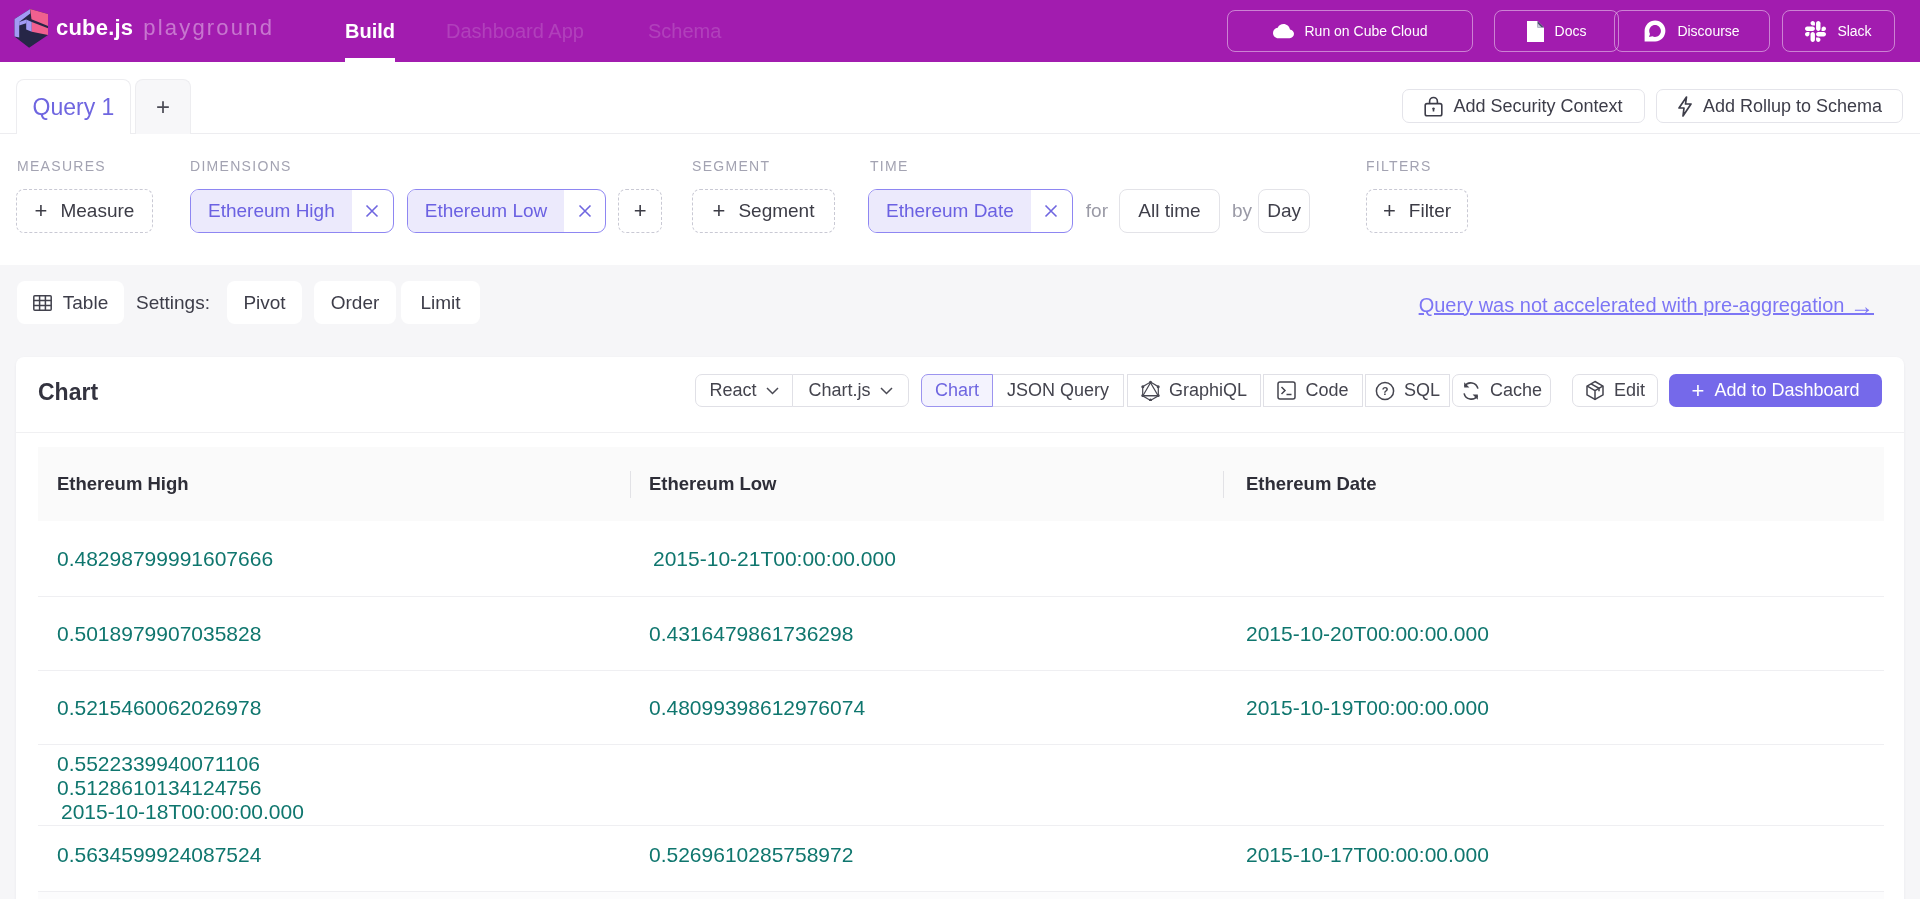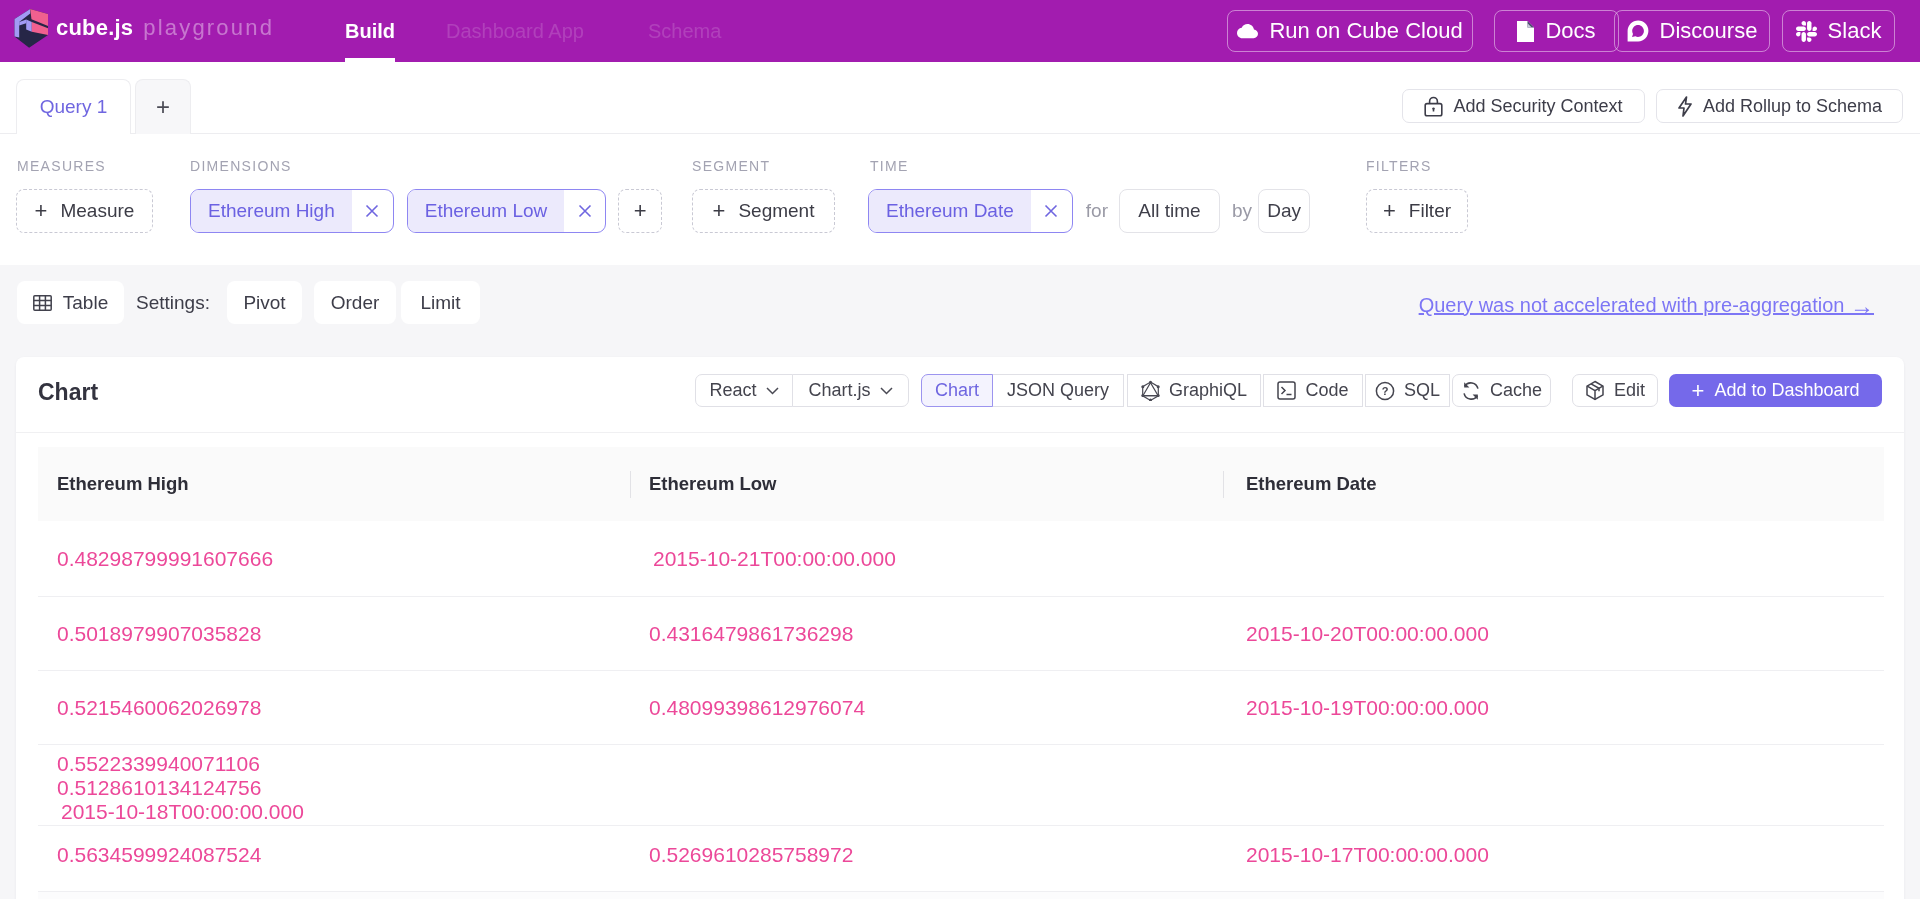--- a/index.html
+++ b/index.html
@@ -8,25 +8,25 @@
 .abs { position:absolute; }
 
 
 .nav { position:absolute; left:0; top:0; width:1920px; height:62px; background:#a21caf; }
 .brand { position:absolute; left:14px; top:8px; display:flex; align-items:center; }
 .brand .t1 { font-size:22px; font-weight:bold; color:#fff; margin-left:8px; letter-spacing:0.2px;}
 .brand .t2 { font-size:22px; color:rgba(255,255,255,0.4); margin-left:10px; letter-spacing:2.2px; }
 .navlink { position:absolute; top:0; height:62px; line-height:62px; font-size:20px; color:rgba(255,255,255,0.16); }
 .navlink.active { color:#fff; font-weight:600; }
 .navlink.active::after { content:""; position:absolute; left:0; right:0; bottom:0; height:4px; background:#fff; }
-.navbtn { position:absolute; top:10px; height:42px; border:1px solid rgba(255,255,255,0.45); border-radius:8px; color:#fff; font-size:22px; display:flex; align-items:center; justify-content:center; gap:11px; }
+.navbtn { position:absolute; top:10px; height:42px; border:1px solid rgba(255,255,255,0.45); border-radius:8px; color:#fff; font-size:14px; display:flex; align-items:center; justify-content:center; gap:11px; }
 
 
 .tabbar { position:absolute; left:0; top:62px; width:1920px; height:72px; background:#fff; border-bottom:1px solid #ededf0; }
-.tab1 { position:absolute; left:16px; top:17px; width:115px; height:55px; background:#fff; border:1px solid #ededf0; border-bottom:none; border-radius:8px 8px 0 0; color:#6f66e0; font-size:19px; display:flex; align-items:center; justify-content:center; }
+.tab1 { position:absolute; left:16px; top:17px; width:115px; height:55px; background:#fff; border:1px solid #ededf0; border-bottom:none; border-radius:8px 8px 0 0; color:#6f66e0; font-size:23px; display:flex; align-items:center; justify-content:center; }
 .tab2 { position:absolute; left:135px; top:17px; width:56px; height:55px; background:#f7f7f9; border:1px solid #ededf0; border-bottom:none; border-radius:8px 8px 0 0; color:#4b4b55; font-size:24px; font-weight:300; display:flex; align-items:center; justify-content:center; }
 .secbtn { position:absolute; top:89px; height:34px; background:#fff; border:1px solid #e4e4ea; border-radius:7px; color:#3d3d49; font-size:18px; display:flex; align-items:center; justify-content:center; gap:10px; }
 
 
 .builder { position:absolute; left:0; top:134px; width:1920px; height:131px; background:#fff; }
 .lbl { position:absolute; top:24px; font-size:14px; letter-spacing:1.3px; color:#a3a3b2; }
 .brow { position:absolute; top:55px; height:44px; display:flex; align-items:center; }
 .dashbtn { height:44px; border:1px dashed #c9c9d4; border-radius:8px; background:#fff; color:#3c3c46; font-size:19px; display:flex; align-items:center; justify-content:center; gap:13px; }
 .dashbtn .plus { font-size:22px; font-weight:300; color:#3c3c46; }
 .pill { height:44px; border:1px solid #8e86f2; border-radius:9px; overflow:hidden; display:flex; align-items:stretch; background:#fff; }
@@ -46,21 +46,21 @@
 .ctitle { position:absolute; left:22px; top:22px; font-size:23px; font-weight:600; color:#33333f; }
 .tbtn { position:absolute; top:17px; height:33px; border:1px solid #e0e0e6; background:#fff; color:#44444e; font-size:18px; display:flex; align-items:center; justify-content:center; gap:9px; }
 .tbtn.active { border:1px solid #9c94ef; background:#f4f3fe; color:#6f66e0; z-index:2; }
 .addbtn { position:absolute; top:17px; height:33px; background:#7569ea; border-radius:7px; color:#fff; font-size:18px; display:flex; align-items:center; justify-content:center; gap:10px; }
 
 
 .thead { position:absolute; left:22px; top:90px; width:1846px; height:74px; background:#fafafa; display:flex; }
 .thead .c { font-size:18.5px; font-weight:bold; color:#2e2e38; display:flex; align-items:center; padding-left:19px; position:relative; }
 .thead .c + .c::before { content:""; position:absolute; left:0; top:24px; height:27px; width:1px; background:#e2e2e6; }
 .trow { position:absolute; left:22px; width:1846px; height:74px; display:flex; border-bottom:1px solid #efeff2; }
-.trow .c { font-size:21px; color:#ec4899; display:flex; align-items:center; padding-left:19px; }
+.trow .c { font-size:21px; color:#0f766e; display:flex; align-items:center; padding-left:19px; }
 .c1 { width:592px; } .c2 { width:593px; } .c3 { width:661px; } .thead .c3, .trow .c3 { padding-left:23px; }
 </style>
 </head>
 <body>
 
 <div class="nav">
   <div class="brand">
     <svg width="34" height="39" viewBox="0 0 34 39" style="margin-top:1px;">
       <polygon fill="#262647" points="16.2,0 34,5.1 34,26 15.1,38.8 0.5,27.5 0.5,10"></polygon>
       <polygon fill="#a29af5" points="16.2,0 0.5,10 0.5,27.5 5.2,28.6 5.2,13 16.2,4.6"></polygon>

